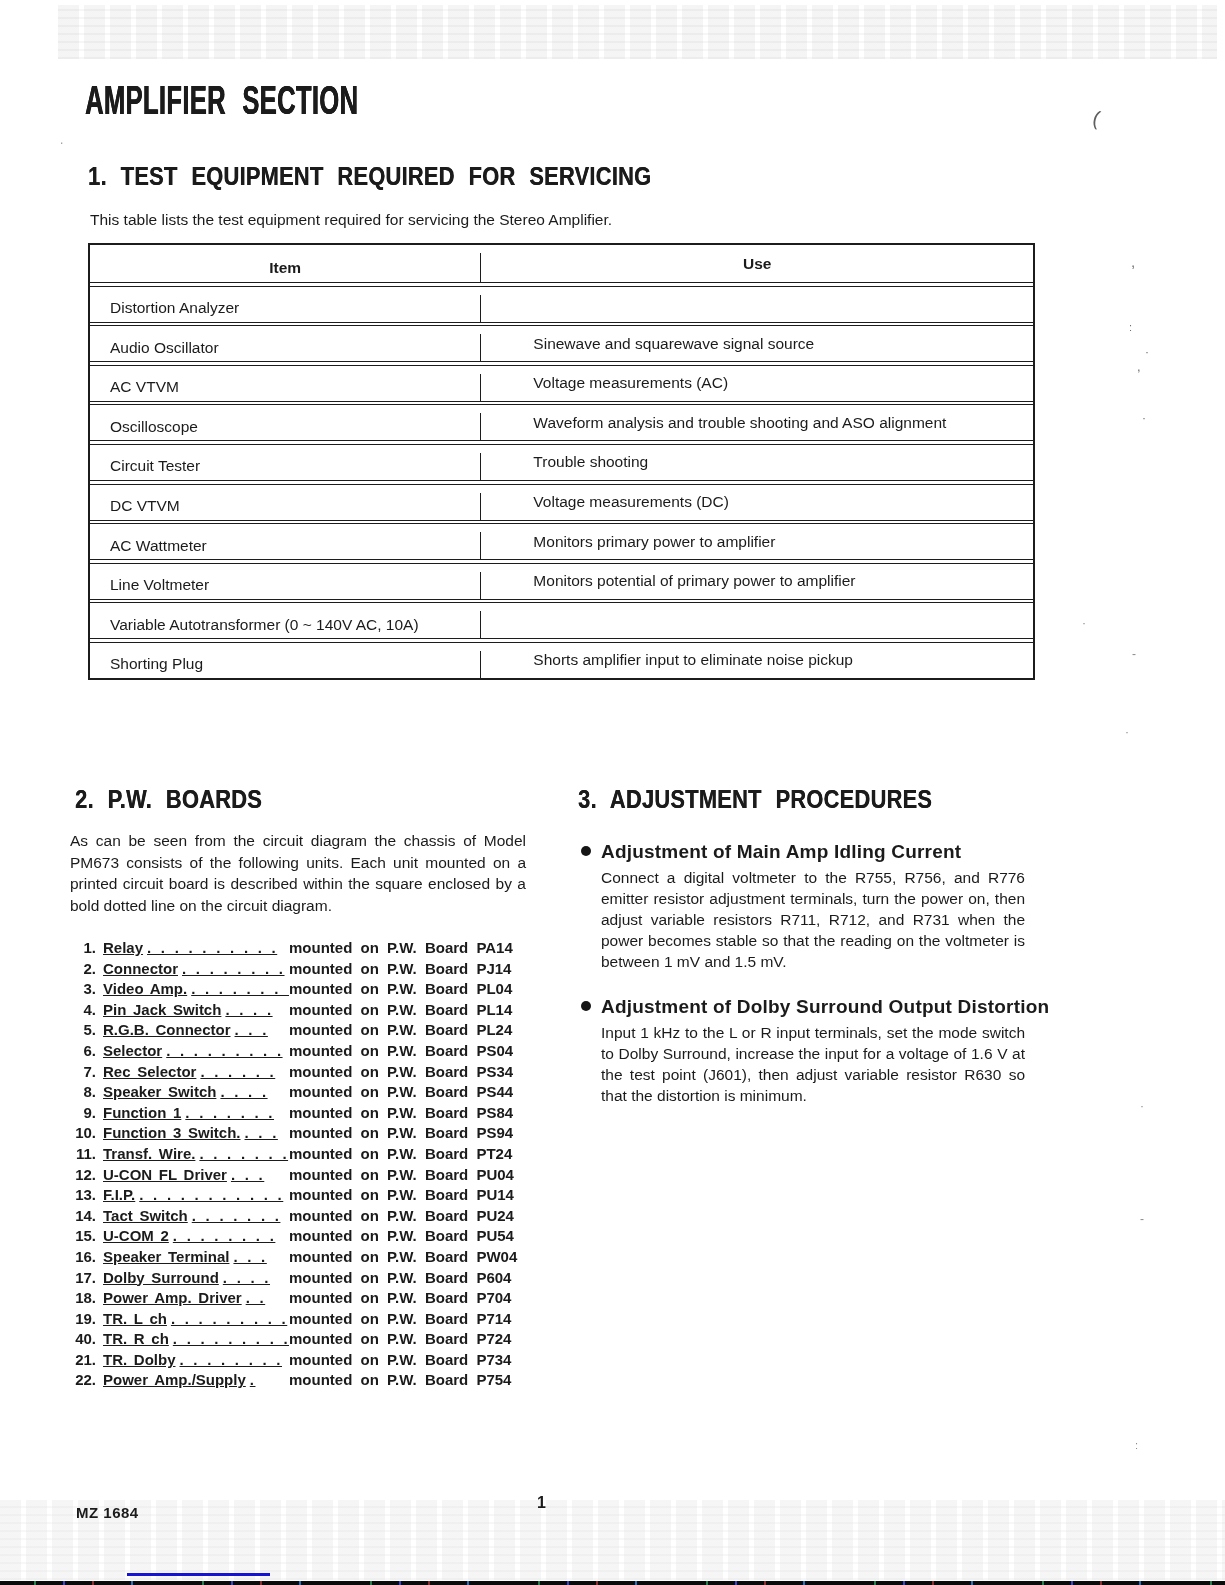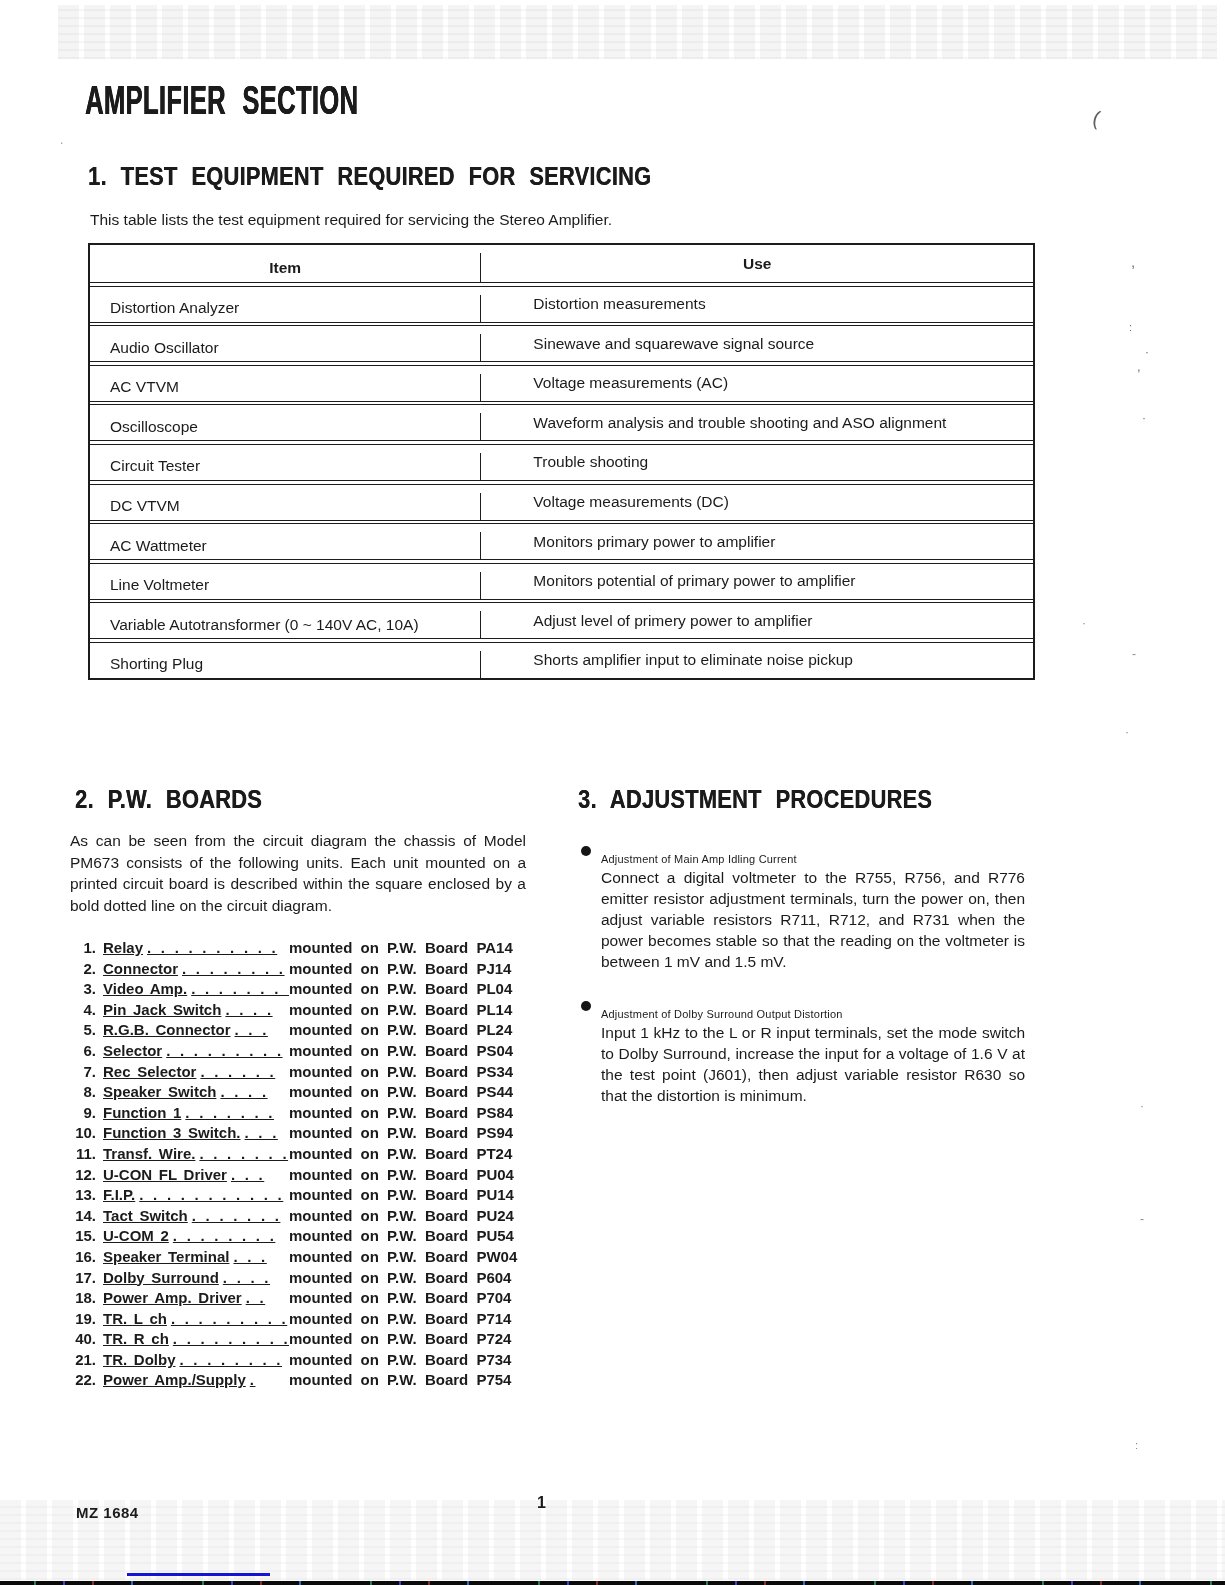--- a/index.html
+++ b/index.html
@@ -80,21 +80,21 @@
 
   
   .adj-bullet {
     position:absolute; width:10px; height:10px; border-radius:50%;
     background:#151515;
   }
   .bullet-1 { left:581px; top:846px; }
   .bullet-2 { left:581px; top:1001px; }
   .adj-title {
     position:absolute; left:601px;
-    font-size:11px; font-weight:400; white-space:nowrap; letter-spacing:0.2px;margin-top:12px;
+    font-size:19px; font-weight:700; white-space:nowrap; letter-spacing:0.2px;
   }
   .adj-title-1 { top:841px; }
   .adj-title-2 { top:996px; }
   .adj-body {
     position:absolute; left:601px; width:424px;
     font-size:15.5px; line-height:21px;
     text-align:justify; text-justify:inter-word;
   }
   .adj-body-1 { top:867px; }
   .adj-body-2 { top:1022px; }
@@ -155,21 +155,20 @@
   <div class="sec-heading sec1-heading">1.  TEST EQUIPMENT REQUIRED FOR SERVICING</div>
   <div class="intro">This table lists the test equipment required for servicing the Stereo Amplifier.</div>
 
   <div class="eq-table">
     <div class="eq-row eq-header">
       <div class="eq-cell-item">Item</div>
       <div class="eq-cell-use">Use</div>
     </div>
     <div class="eq-row">
       <div class="eq-cell-item">Distortion Analyzer</div>
-      <div class="eq-cell-use">Distortion measurements</div>
     </div>
     <div class="eq-row">
       <div class="eq-cell-item">Audio Oscillator</div>
       <div class="eq-cell-use">Sinewave and squarewave signal source</div>
     </div>
     <div class="eq-row">
       <div class="eq-cell-item">AC VTVM</div>
       <div class="eq-cell-use">Voltage measurements (AC)</div>
     </div>
     <div class="eq-row">
@@ -187,21 +186,20 @@
     <div class="eq-row">
       <div class="eq-cell-item">AC Wattmeter</div>
       <div class="eq-cell-use">Monitors primary power to amplifier</div>
     </div>
     <div class="eq-row">
       <div class="eq-cell-item">Line Voltmeter</div>
       <div class="eq-cell-use">Monitors potential of primary power to amplifier</div>
     </div>
     <div class="eq-row">
       <div class="eq-cell-item">Variable Autotransformer (0 ~ 140V AC, 10A)</div>
-      <div class="eq-cell-use">Adjust level of primery power to amplifier</div>
     </div>
     <div class="eq-row">
       <div class="eq-cell-item">Shorting Plug</div>
       <div class="eq-cell-use">Shorts amplifier input to eliminate noise pickup</div>
     </div>
   </div>
 
   <div class="sec-heading sec2-heading">2.  P.W. BOARDS</div>
   <div class="pw-paragraph">As can be seen from the circuit diagram the chassis of Model PM673 consists of the following units. Each unit mounted on a printed circuit board is described within the square enclosed by a bold dotted line on the circuit diagram.</div>
 

